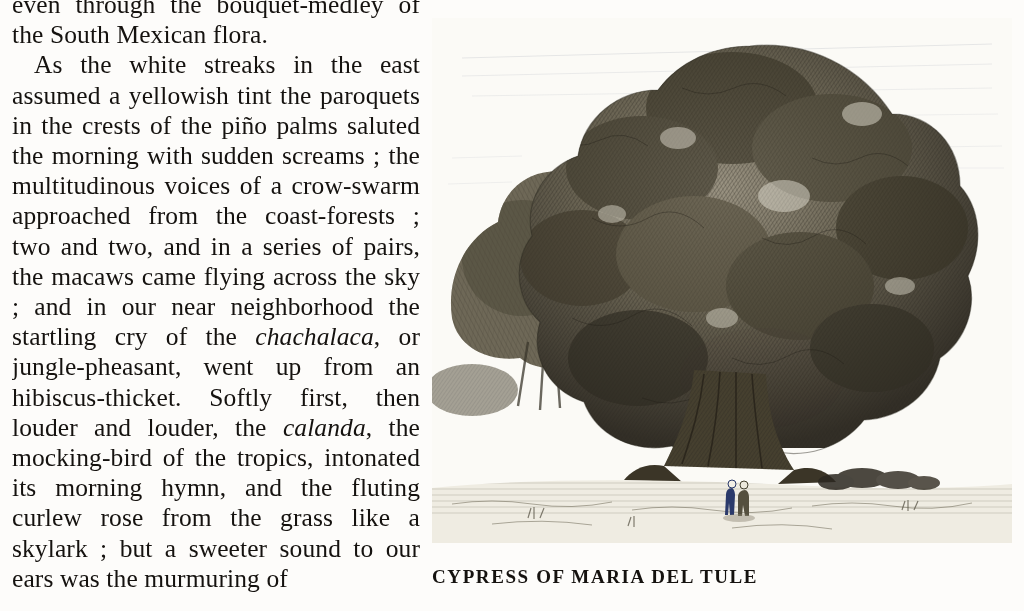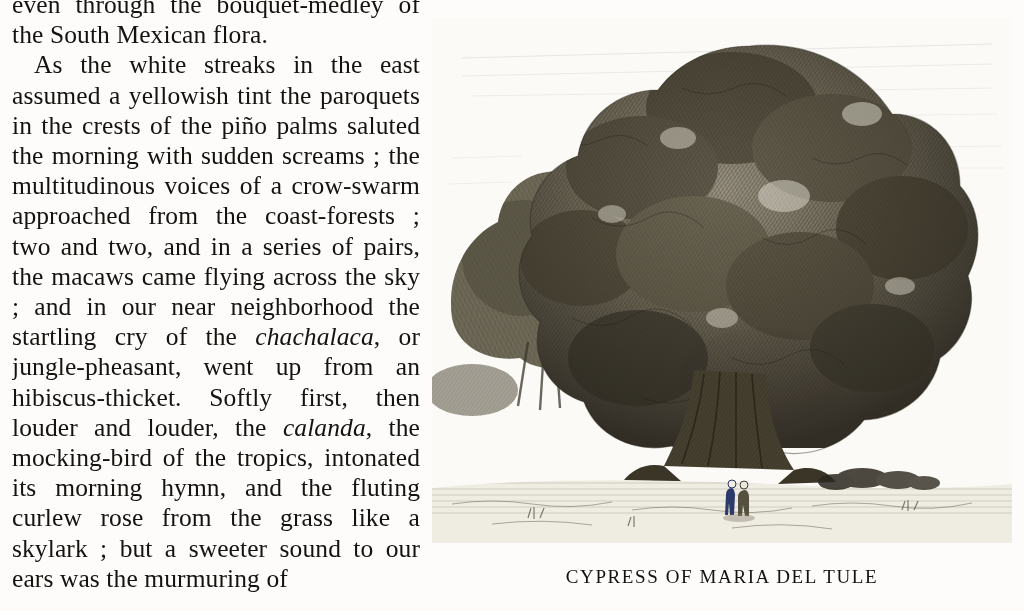--- a/index.html
+++ b/index.html
@@ -66,28 +66,27 @@
     overflow: hidden;
   }
   .plate svg {
     display: block;
   }
   .caption {
     position: absolute;
     left: 0;
     top: 548px;
     width: 580px;
-    text-align: center;
     font-family: "Liberation Serif", serif;
     font-size: 19px;
     letter-spacing: 1.6px;
     color: #15120f;
     font-variant: small-caps;
     text-transform: uppercase;
-    font-weight: 400;
+    font-weight: 700;
   }
 </style>
 </head>
 <body>
 
 <div class="page">
 
   <div class="text-column">
 
     <p class="para">

